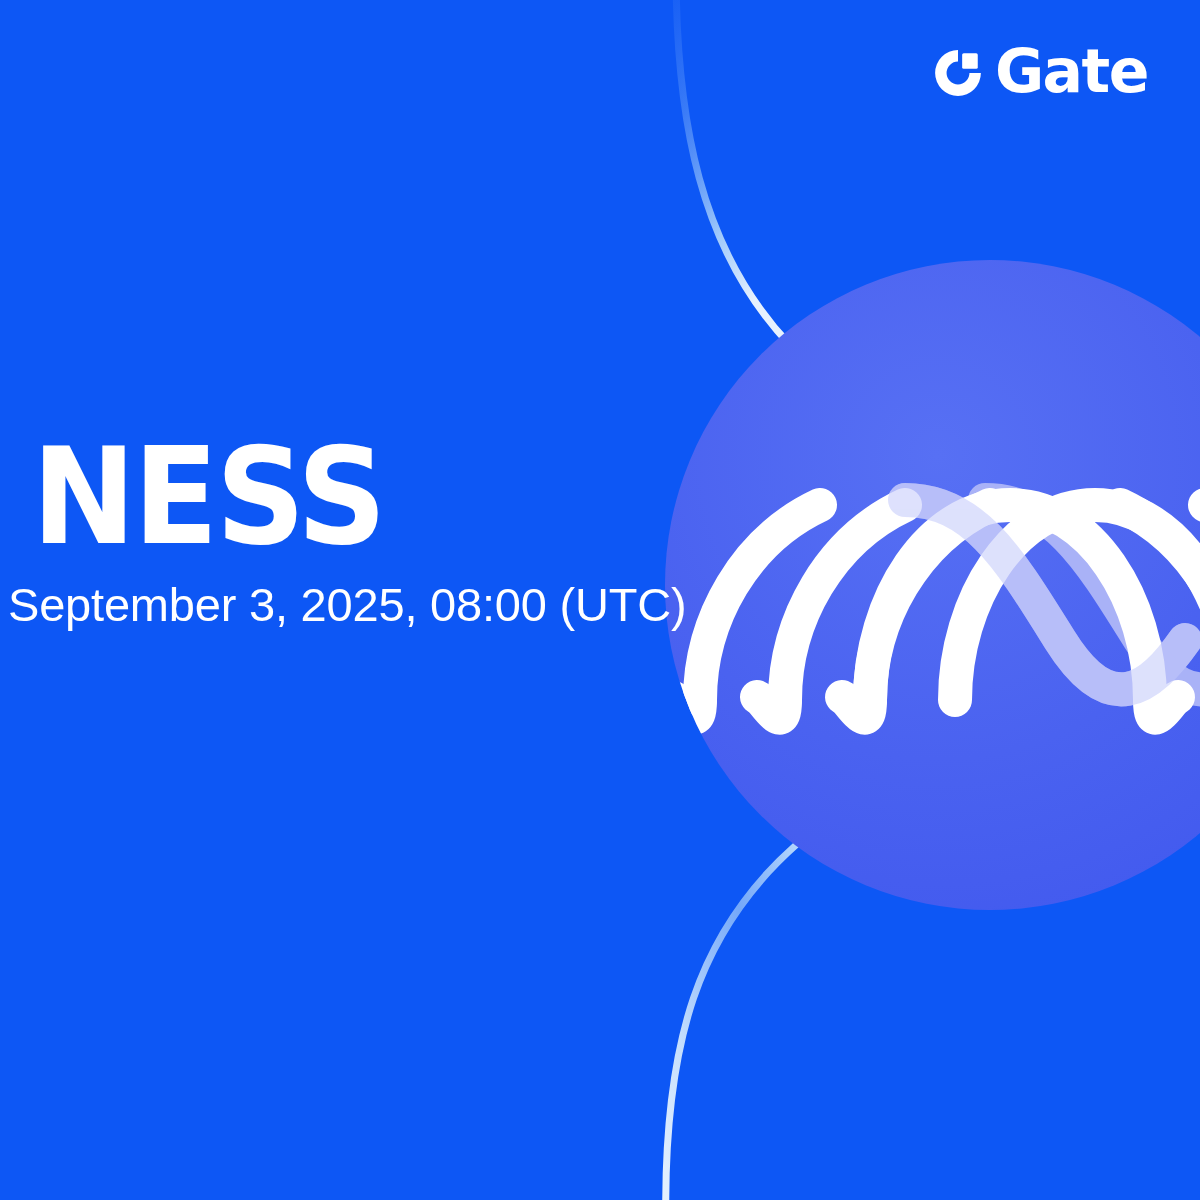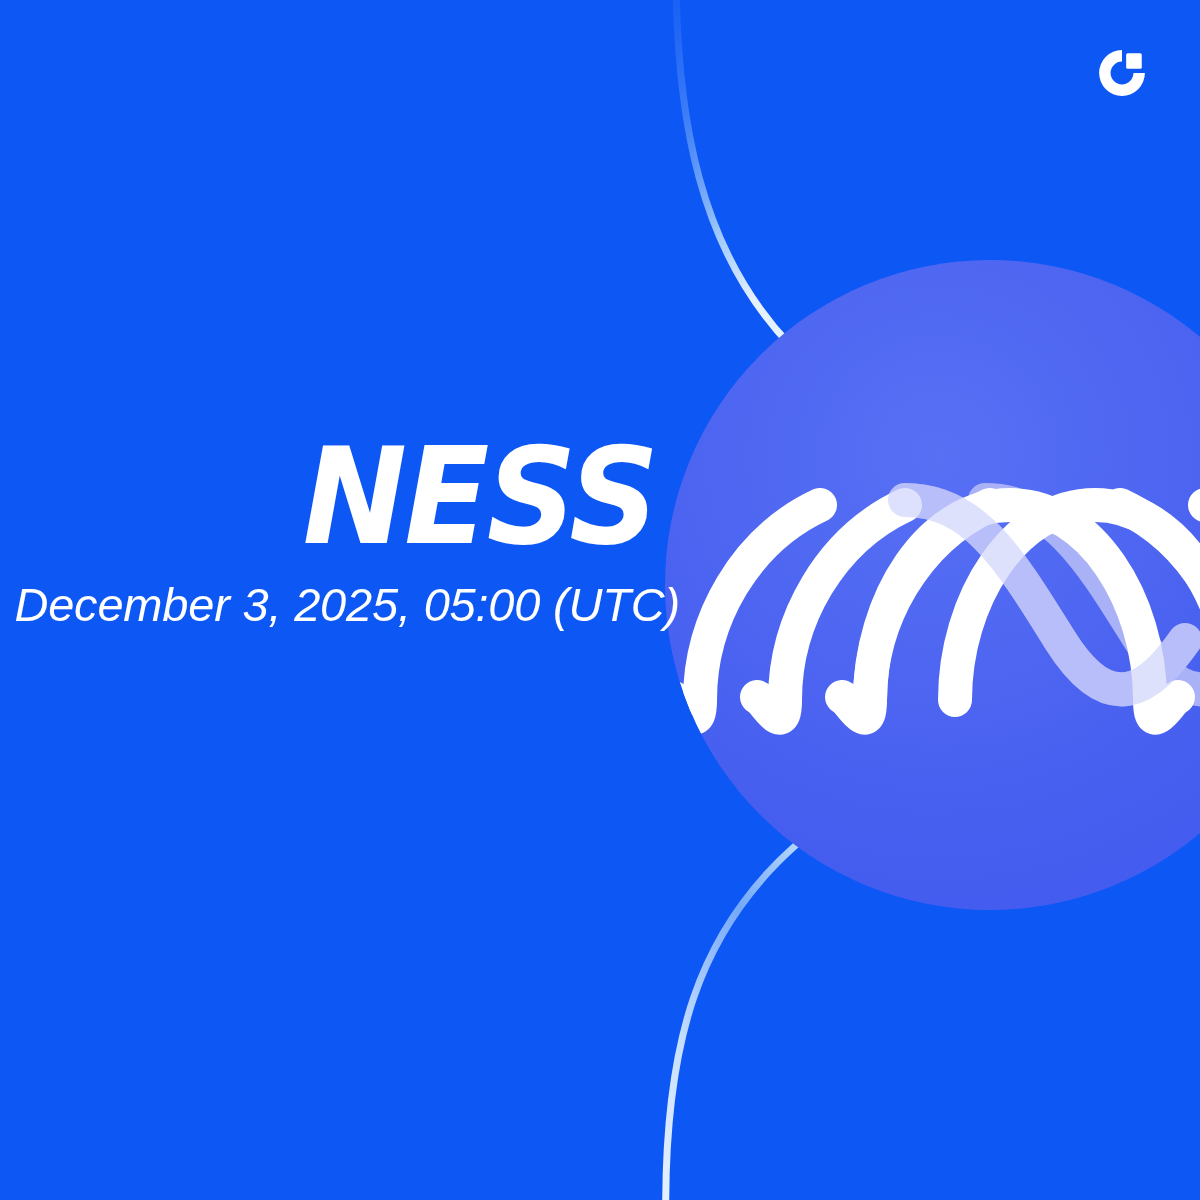--- a/index.html
+++ b/index.html
@@ -61,26 +61,25 @@
     font-weight: 700;
     letter-spacing: -1.5px;
     line-height: 1;
     font-family: "DejaVu Sans", sans-serif;
     transform: translateY(-2px);
   }
 
   
   .text-block {
     position: absolute;
-    left: 0px;
+    left: 8px;
     top: 430px;
     width: 680px;
-    text-align: right;
-    color: #ffffff;
-    font-style: italic;
+    text-align: left;
+    color: #ffffff;
   }
   .ticker {
     font-family: "DejaVu Sans", sans-serif;
     font-size: 134px;
     font-weight: 700;
     line-height: 1.0;
     letter-spacing: -3px;
     color: #ffffff;
     margin: 0;
     padding: 0;
@@ -188,20 +187,21 @@
     <svg class="gate-mark" viewBox="0 0 100 100">
 
       <path d="M 50 6
                A 44 44 0 1 0 94 50
                L 72 50
                A 22 22 0 1 1 50 28
                Z" fill="#ffffff"></path>
 
       <rect x="58" y="12" width="30" height="30" rx="3" fill="#ffffff"></rect>
     </svg>
+    <span class="gate-word">Gate</span>
   </div>
 
   <div class="text-block">
     <div class="ticker">NESS</div>
-    <div class="listing-date">December 3, 2025, 05:00 (UTC)</div>
+    <div class="listing-date">September 3, 2025, 08:00 (UTC)</div>
   </div>
 
 </div>
 
 </body></html>

